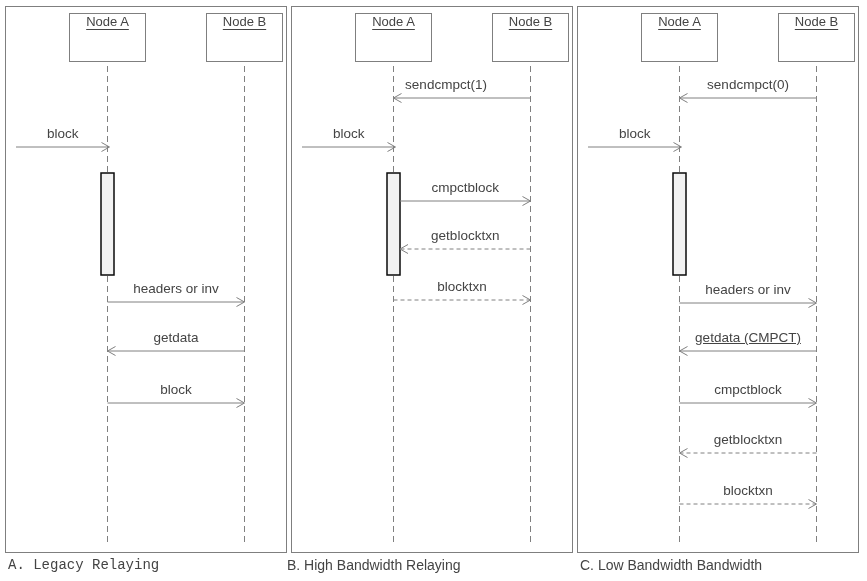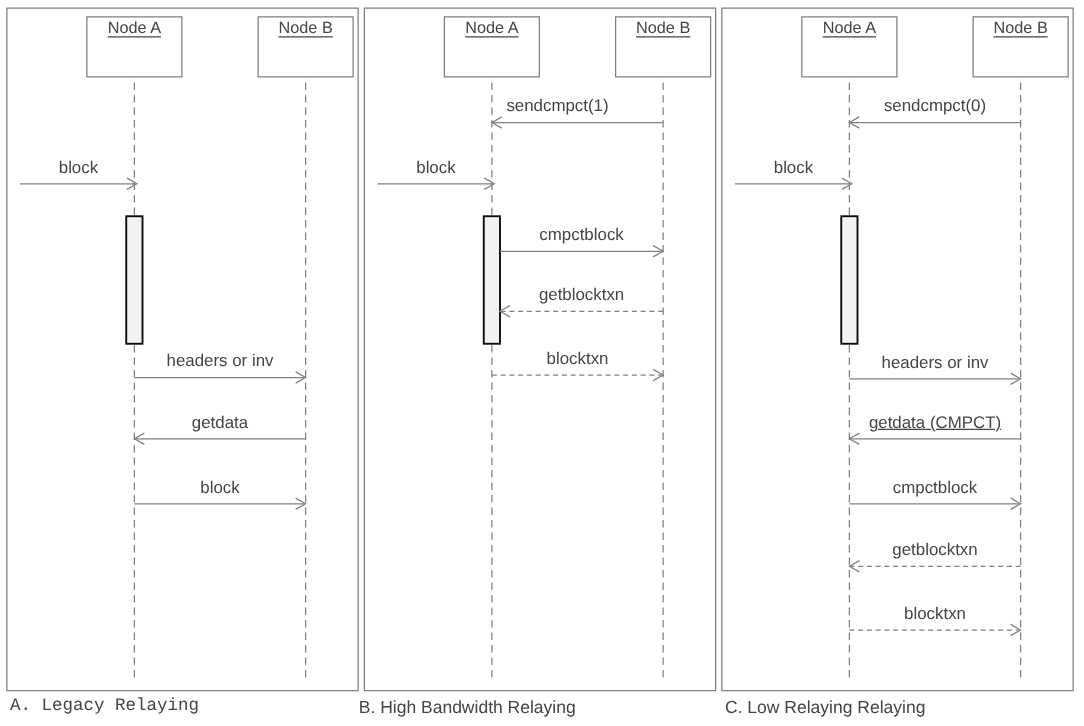--- a/index.html
+++ b/index.html
@@ -144,14 +144,14 @@
           <polyline points="230.5,492.5 238.5,497 230.5,501.5" fill="none" stroke="#808080" stroke-width="1"></polyline>
         </g>
       </svg>
       <div class="node-box" style="left: 63px;">
         <span>Node A</span>
       </div>
       <div class="node-box" style="left: 200px;">
         <span>Node B</span>
       </div>
     </div>
-    <div class="caption" style="left: 580px;">C. Low Relaying Relaying</div>
+    <div class="caption" style="left: 580px;">C. Low Bandwidth Bandwidth</div>
   </div>
 
 </body></html>

